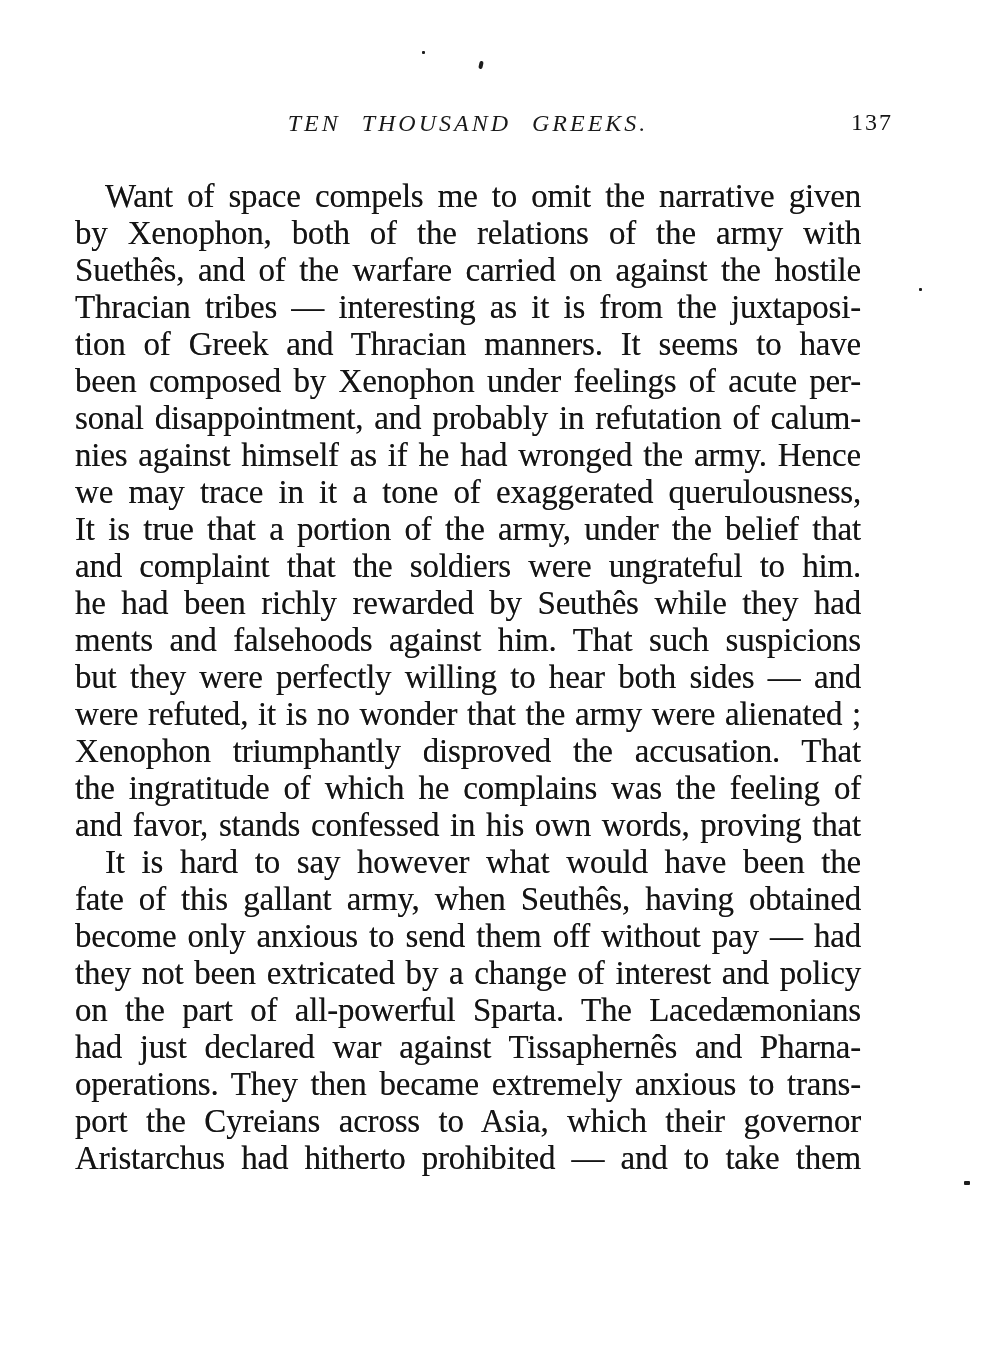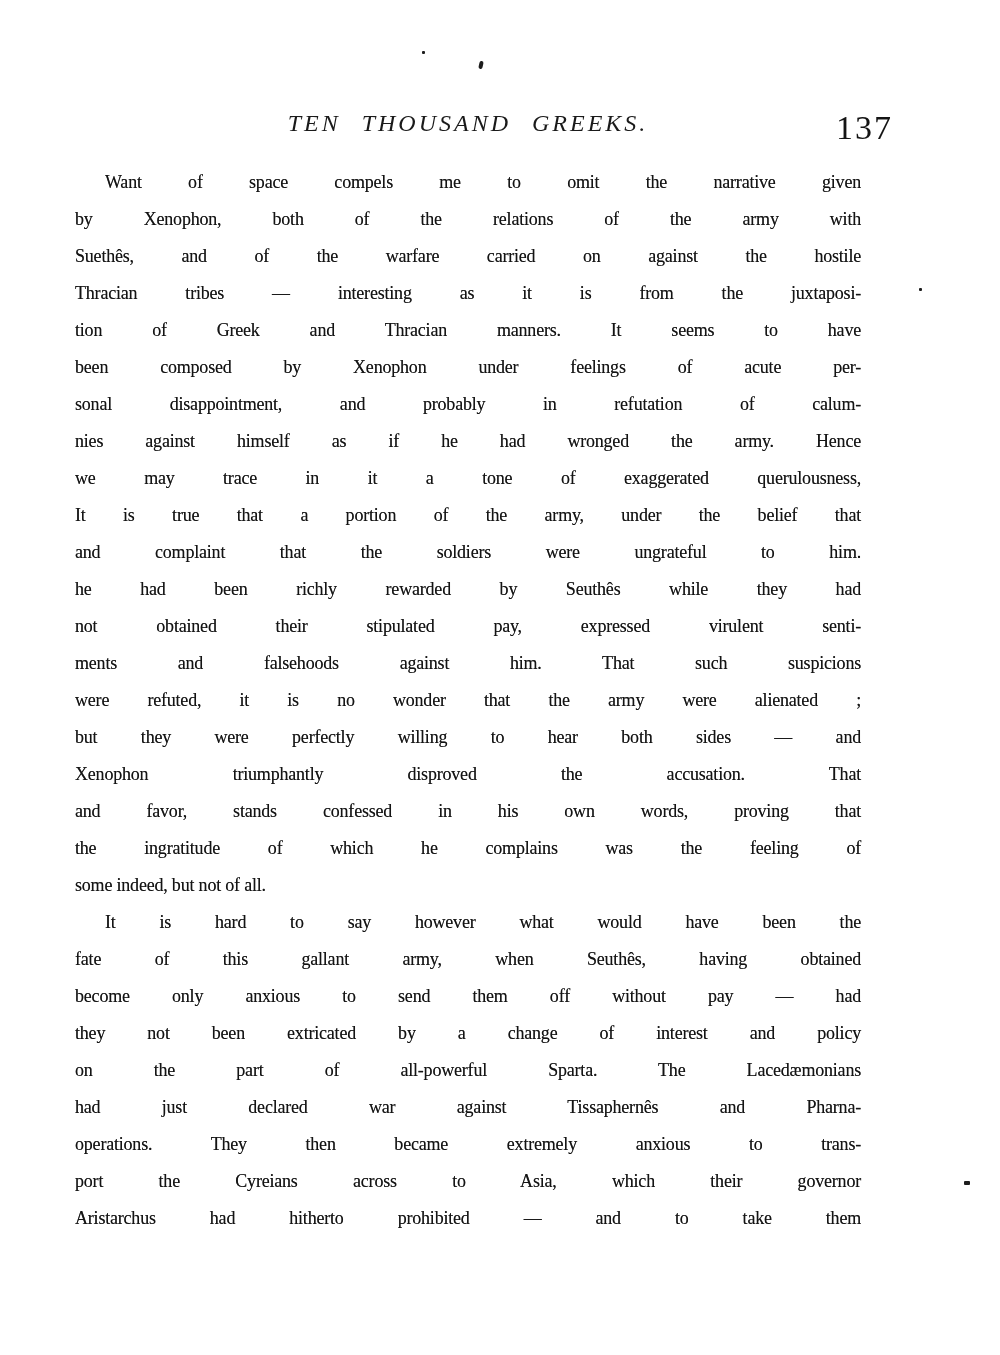--- a/index.html
+++ b/index.html
@@ -26,31 +26,31 @@
     font-style: italic;
     font-size: 24px;
     letter-spacing: 3px;
     word-spacing: 12px;
     color: #1a1a1a;
   }
   .page-number {
     position: absolute;
     top: -1px;
     right: -32px;
-    font-size: 34px;
+    font-size: 24px;
     letter-spacing: 2px;
     font-style: normal;
     color: #141414;
   }
   .textblock {
     position: absolute;
-    top: 124px;
+    top: 138px;
     left: 75px;
     width: 786px;
-    font-size: 18px;
+    font-size: 33px;
     line-height: 37px;
     letter-spacing: -0.2px;
     text-shadow: 0 0 0.4px rgba(0,0,0,0.55);
   }
   .para { margin: 0; padding: 0; }
   .line {
     text-align: justify;
     text-align-last: justify;
   }
   .line.indent { text-indent: 30px; }
@@ -82,28 +82,26 @@
       <div class="line">Suethês, and of the warfare carried on against the hostile</div>
       <div class="line">Thracian tribes — interesting as it is from the juxtaposi-</div>
       <div class="line">tion of Greek and Thracian manners. It seems to have</div>
       <div class="line">been composed by Xenophon under feelings of acute per-</div>
       <div class="line">sonal disappointment, and probably in refutation of calum-</div>
       <div class="line">nies against himself as if he had wronged the army. Hence</div>
       <div class="line">we may trace in it a tone of exaggerated querulousness,</div>
       <div class="line">It is true that a portion of the army, under the belief that</div>
       <div class="line">and complaint that the soldiers were ungrateful to him.</div>
       <div class="line">he had been richly rewarded by Seuthês while they had</div>
-      <div class="line">not obtained their stipulated pay, expressed virulent senti-</div>
       <div class="line">ments and falsehoods against him. That such suspicions</div>
+      <div class="line">but they were perfectly willing to hear both sides — and</div>
       <div class="line">were refuted, it is no wonder that the army were alienated ;</div>
-      <div class="line">but they were perfectly willing to hear both sides — and</div>
       <div class="line">Xenophon triumphantly disproved the accusation. That</div>
+      <div class="line">the ingratitude of which he complains was the feeling of</div>
       <div class="line">and favor, stands confessed in his own words, proving that</div>
-      <div class="line">the ingratitude of which he complains was the feeling of</div>
-      <div class="line lastline">some indeed, but not of all.</div>
     </div>
     <div class="para">
       <div class="line indent">It is hard to say however what would have been the</div>
       <div class="line">fate of this gallant army, when Seuthês, having obtained</div>
       <div class="line">become only anxious to send them off without pay — had</div>
       <div class="line">they not been extricated by a change of interest and policy</div>
       <div class="line">on the part of all-powerful Sparta. The Lacedæmonians</div>
       <div class="line">had just declared war against Tissaphernês and Pharna-</div>
       <div class="line">operations. They then became extremely anxious to trans-</div>
       <div class="line">port the Cyreians across to Asia, which their governor</div>

